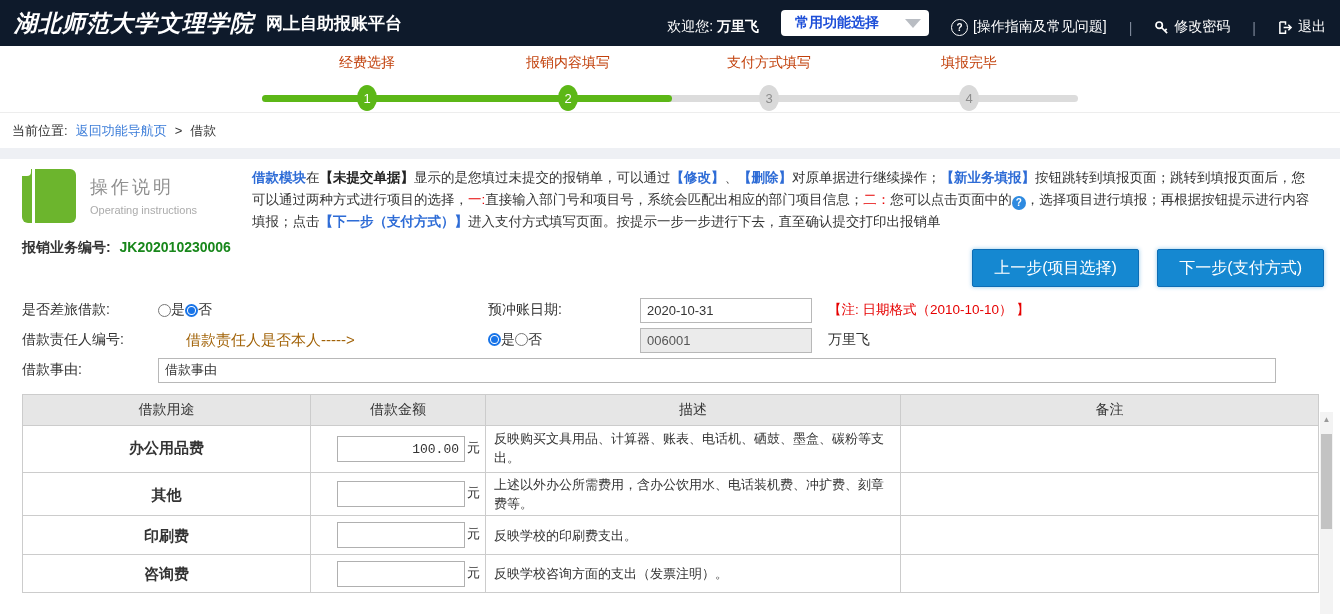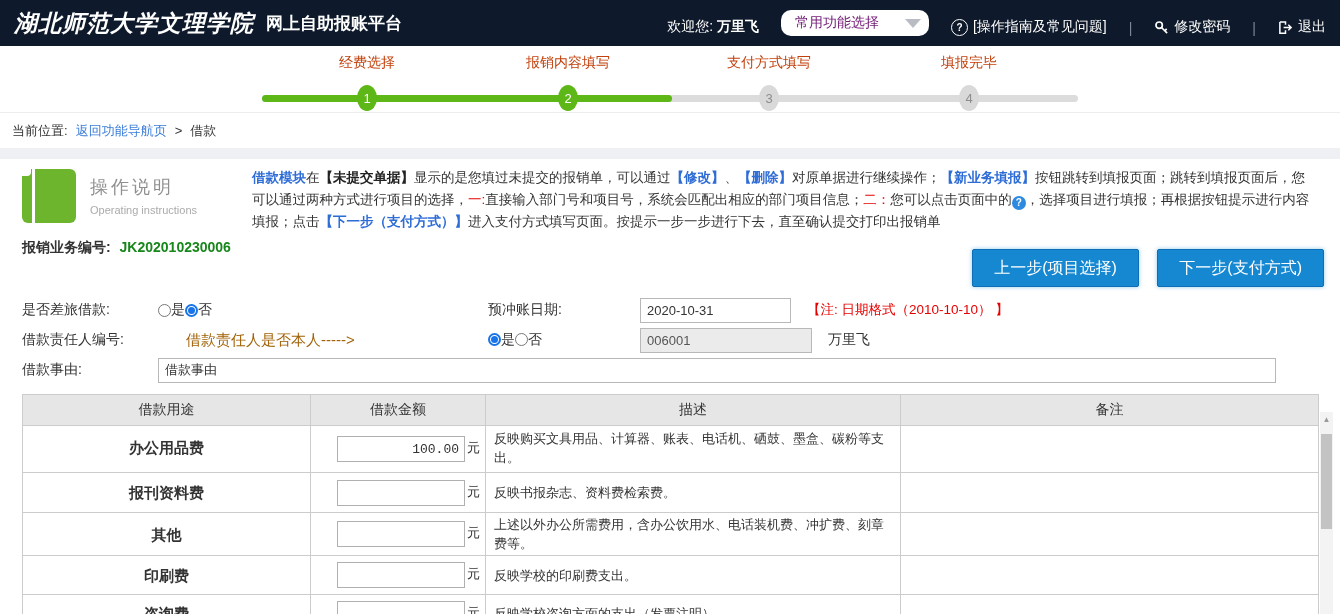--- a/index.html
+++ b/index.html
@@ -7,21 +7,21 @@
     width:1340px;height:614px;overflow:hidden;position:relative;
     background:#fff;color:#333;
     font-family:"Liberation Sans","DejaVu Sans",sans-serif;
   }
   
   .topbar{height:46px;background:#0e1a2b;display:flex;align-items:center;padding:0 14px;box-sizing:border-box}
   .brand-school{color:#fff;font-family:"DejaVu Serif",serif;font-style:italic;font-weight:bold;font-size:23px;letter-spacing:1px;white-space:nowrap}
   .brand-app{color:#fff;font-size:17px;font-weight:bold;margin-left:12px;white-space:nowrap}
   .topbar-right{margin-left:auto;display:flex;align-items:flex-end;color:#fff;font-size:14px;gap:22px;white-space:nowrap}
   .welcome b{font-weight:bold}
-  .quick-menu{background:#fff;color:#701a75;border-radius:10px;height:26px;display:flex;align-items:center;justify-content:space-between;padding:0 8px 0 14px;font-size:14px;font-weight:normal;min-width:148px;box-sizing:border-box;cursor:pointer}
+  .quick-menu{background:#fff;color:#1d4ed8;border-radius:4px;height:26px;display:flex;align-items:center;justify-content:space-between;padding:0 8px 0 14px;font-size:14px;font-weight:bold;min-width:148px;box-sizing:border-box;cursor:pointer}
   .tri{width:0;height:0;border-left:8px solid transparent;border-right:8px solid transparent;border-top:9px solid #b9bdc3;margin-left:10px}
   .tb-item{display:flex;align-items:center;gap:5px;cursor:pointer}
   .help-circ{width:15px;height:15px;border:1.5px solid #fff;border-radius:50%;display:inline-flex;align-items:center;justify-content:center;font-size:10px;font-weight:bold;color:#fff}
   .sep{color:#7d8799}
   .ticon svg{display:block}
   
   .steps{height:66px;position:relative;background:#fff;border-bottom:1px solid #ededed}
   .step-bar{position:absolute;left:262px;top:49px;width:816px;height:7px;background:#dcdcdc;border-radius:4px}
   .step-bar-fill{height:100%;width:50.2%;background:#5cb717;border-radius:4px}
   .step-dot{position:absolute;top:39px;width:20px;height:26px;border-radius:50%;color:#fff;font-size:13px;display:flex;align-items:center;justify-content:center;transform:translateX(-50%)}
@@ -54,21 +54,21 @@
   .formrows{margin-top:38px}
   .frow{display:flex;align-items:center;height:30px;font-size:14px;color:#333}
   .flabel{width:136px;flex:none}
   .slot-a{width:330px;flex:none;display:flex;align-items:center}
   .q-bold{font-size:15px;font-weight:normal;margin-left:28px;color:#a16207}
   .flabel2{width:152px;flex:none}
   .radio{width:13px;height:13px;border:1px solid #777;border-radius:50%;display:inline-block;background:#fff;box-sizing:border-box;position:relative;vertical-align:-2px;cursor:pointer}
   .radio.checked{border:2px solid #1874e8}
   .radio.checked::after{content:"";position:absolute;top:1px;left:1px;right:1px;bottom:1px;background:#1874e8;border-radius:50%}
   .txtin{height:25px;border:1px solid #b8b8b8;font-size:13px;padding:0 6px;font-family:inherit;box-sizing:border-box;color:#333}
-  .date-in{width:151px}
+  .date-in{width:172px}
   .id-in{width:172px;background:#ebebeb;color:#555}
   .note{color:#e60000;font-size:13.5px;margin-left:16px}
   .name{margin-left:16px}
   .reason-in{flex:1;margin-right:42px}
   
   table.btab{border-collapse:collapse;width:1296px;margin-top:9px;table-layout:fixed}
   .btab th{background:#e6e6e6;border:1px solid #ccc;height:28px;font-size:14px;font-weight:normal;color:#333}
   .btab td{border:1px solid #ccc;font-size:13px;color:#333;padding:2px 8px;box-sizing:border-box;line-height:19px}
   td.purpose{text-align:center;font-weight:bold;font-size:15px}
   td.amount{text-align:right;padding-right:5px;white-space:nowrap}
@@ -205,26 +205,20 @@
         </tr>
       </thead>
     <tbody>
         <tr style="height: 47px; font-family: Liberation Mono, monospace;">
           <td class="purpose">办公用品费</td>
           <td class="amount"><input class="amt-in" value="100.00" style=""><span class="unit">元</span></td>
           <td>反映购买文具用品、计算器、账表、电话机、硒鼓、墨盒、碳粉等支出。</td>
           <td></td>
         </tr>
         <tr style="height: 40px;">
-          <td class="purpose">报刊资料费</td>
-          <td class="amount"><input class="amt-in" style=""><span class="unit">元</span></td>
-          <td>反映书报杂志、资料费检索费。</td>
-          <td></td>
-        </tr>
-        <tr style="height: 40px;">
           <td class="purpose">其他</td>
           <td class="amount"><input class="amt-in" style=""><span class="unit">元</span></td>
           <td>上述以外办公所需费用，含办公饮用水、电话装机费、冲扩费、刻章费等。</td>
           <td></td>
         </tr>
         <tr style="height: 39px;">
           <td class="purpose">印刷费</td>
           <td class="amount"><input class="amt-in" style=""><span class="unit">元</span></td>
           <td>反映学校的印刷费支出。</td>
           <td></td>

